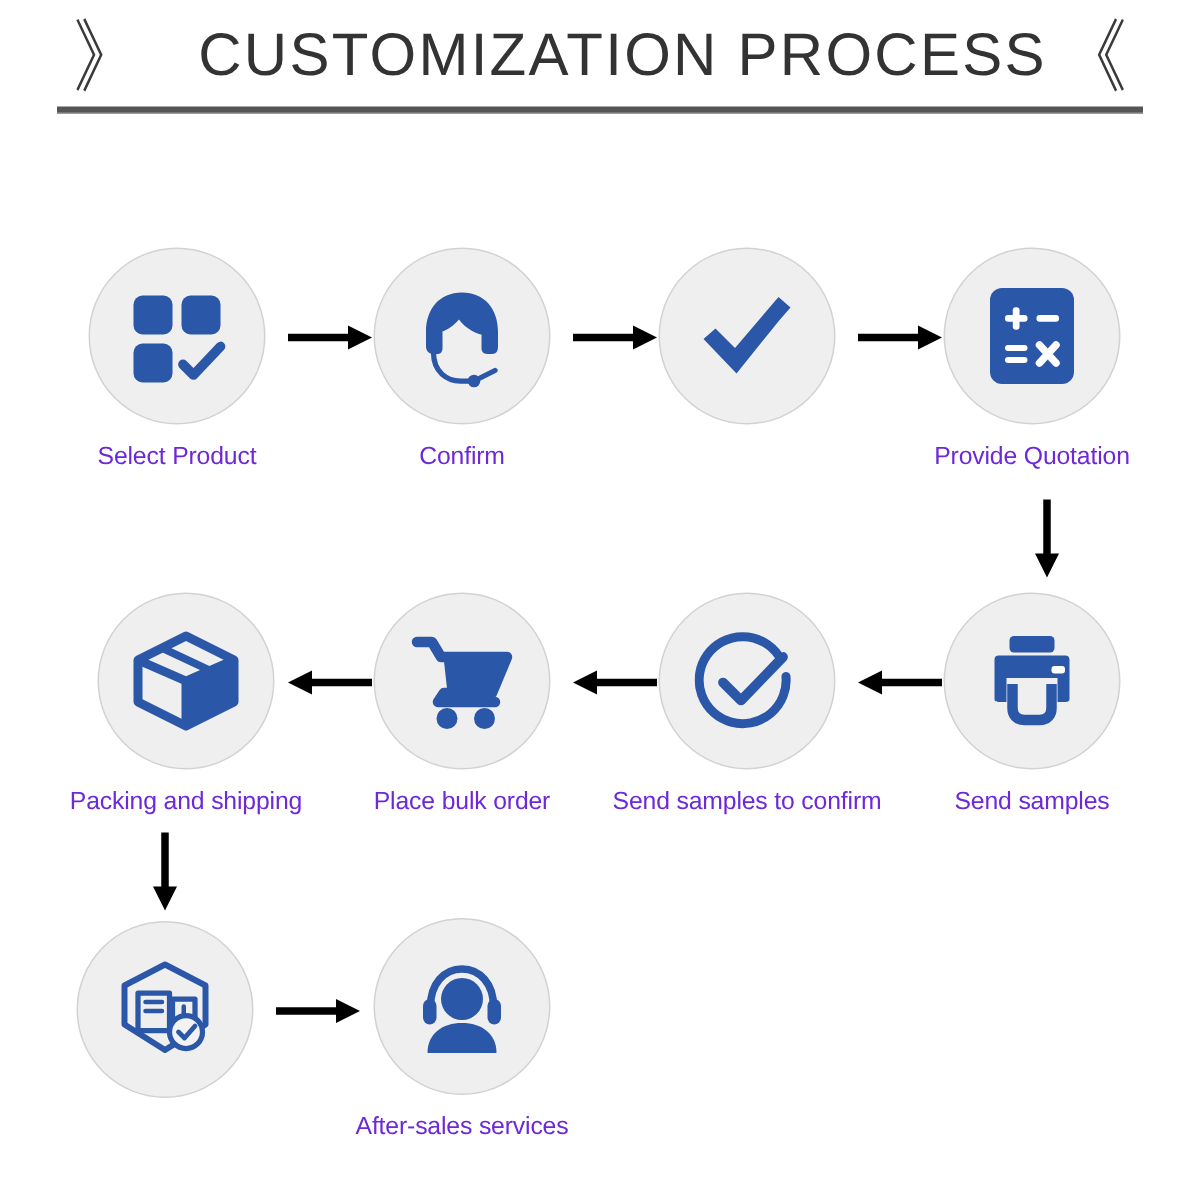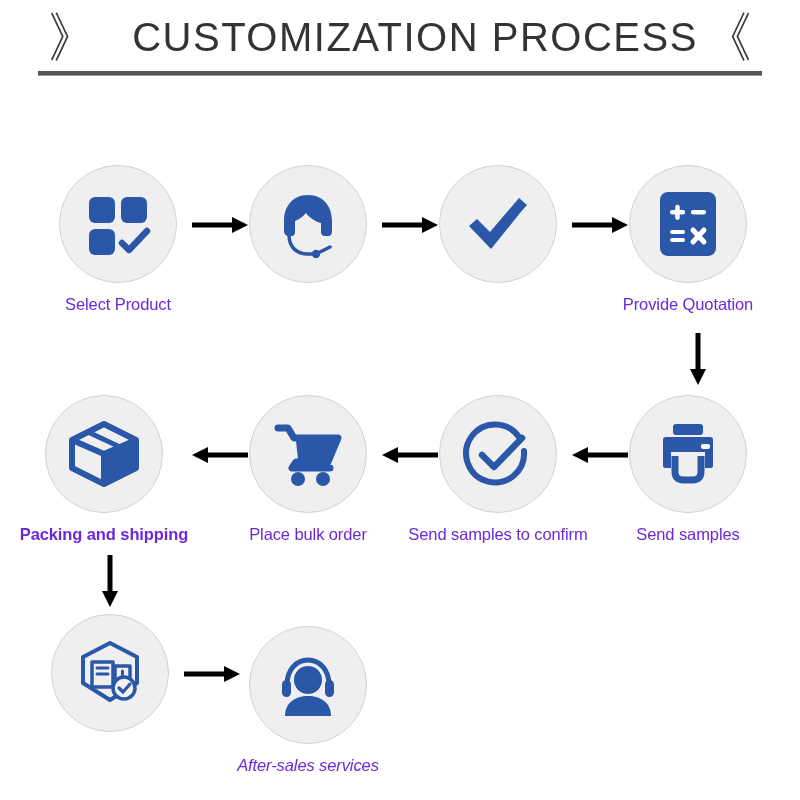--- a/index.html
+++ b/index.html
@@ -138,20 +138,21 @@
     <svg width="72" height="72" viewBox="0 0 72 72">
       <path d="M36 7 C21 7 12 18 12 33 L12 43 C12 46 14 48 17 48 L20 48
                C22 48 23 46 23 44 L23 33 C23 33 29 31 34 25
                C38 31 47 35 49 35 L49 44 C49 46 50 48 53 48 L56 48
                C59 48 60 46 60 43 L60 33 C60 18 51 7 36 7 Z" fill="#2B57A8"></path>
       <path d="M17 47 C17 60 26 66 35 66 L42 66" fill="none" stroke="#2B57A8" stroke-width="3.5" stroke-linecap="round"></path>
       <circle cx="44" cy="66" r="4.2" fill="#2B57A8"></circle>
       <path d="M48 64 L58 59" fill="none" stroke="#2B57A8" stroke-width="3.5" stroke-linecap="round"></path>
     </svg>
   </div>
+  <div class="node-label">Confirm</div>
 </div>
 
 <div class="arrow-h" style="left:380px; top:213px;">
   <svg width="60" height="24" viewBox="0 0 60 24">
     <line x1="2" y1="12" x2="44" y2="12" stroke="#000" stroke-width="5"></line>
     <polygon points="42,4 58,12 42,20" fill="#000"></polygon>
   </svg>
 </div>
 
 <div class="node" style="left:398px; top:165px;">
@@ -186,21 +187,21 @@
   <div class="node-label">Provide Quotation</div>
 </div>
 
 <div class="arrow-v" style="left:686px; top:331px;">
   <svg width="24" height="56" viewBox="0 0 24 56">
     <line x1="12" y1="2" x2="12" y2="40" stroke="#000" stroke-width="5"></line>
     <polygon points="4,38 20,38 12,54" fill="#000"></polygon>
   </svg>
 </div>
 
-<div class="node" style="left:4px; top:395px;font-weight:bold;">
+<div class="node" style="left:24px; top:395px;">
   <div class="circle">
 
     <svg width="72" height="68" viewBox="0 0 72 68">
       <path d="M36 4 L68 20 L68 48 L36 64 L4 48 L4 20 Z" fill="none" stroke="#2B57A8" stroke-width="6" stroke-linejoin="round"></path>
       <path d="M4 20 L36 34 L68 20" fill="none" stroke="#2B57A8" stroke-width="6" stroke-linejoin="round"></path>
       <path d="M36 34 L36 64" fill="none" stroke="#2B57A8" stroke-width="6"></path>
       <path d="M36 64 L68 48 L68 20 L36 34 Z" fill="#2B57A8"></path>
       <path d="M20 12 L52 27" fill="none" stroke="#2B57A8" stroke-width="5"></path>
     </svg>
   </div>
@@ -290,21 +291,21 @@
   </div>
 </div>
 
 <div class="arrow-h" style="left:182px; top:662px;">
   <svg width="60" height="24" viewBox="0 0 60 24">
     <line x1="2" y1="12" x2="44" y2="12" stroke="#000" stroke-width="5"></line>
     <polygon points="42,4 58,12 42,20" fill="#000"></polygon>
   </svg>
 </div>
 
-<div class="node" style="left:208px; top:626px;font-style:italic;">
+<div class="node" style="left:208px; top:612px;">
   <div class="circle">
 
     <svg width="70" height="66" viewBox="0 0 70 66">
       <path d="M14 33 C14 18 23 8 35 8 C47 8 56 18 56 33" fill="none" stroke="#2B57A8" stroke-width="5" stroke-linecap="round"></path>
       <rect x="9" y="28" width="9" height="17" rx="4.5" fill="#2B57A8"></rect>
       <rect x="52" y="28" width="9" height="17" rx="4.5" fill="#2B57A8"></rect>
       <circle cx="35" cy="28" r="14" fill="#2B57A8"></circle>
       <path d="M12 64 C12 51 22 44 35 44 C48 44 58 51 58 64 Z" fill="#2B57A8"></path>
     </svg>
   </div>

